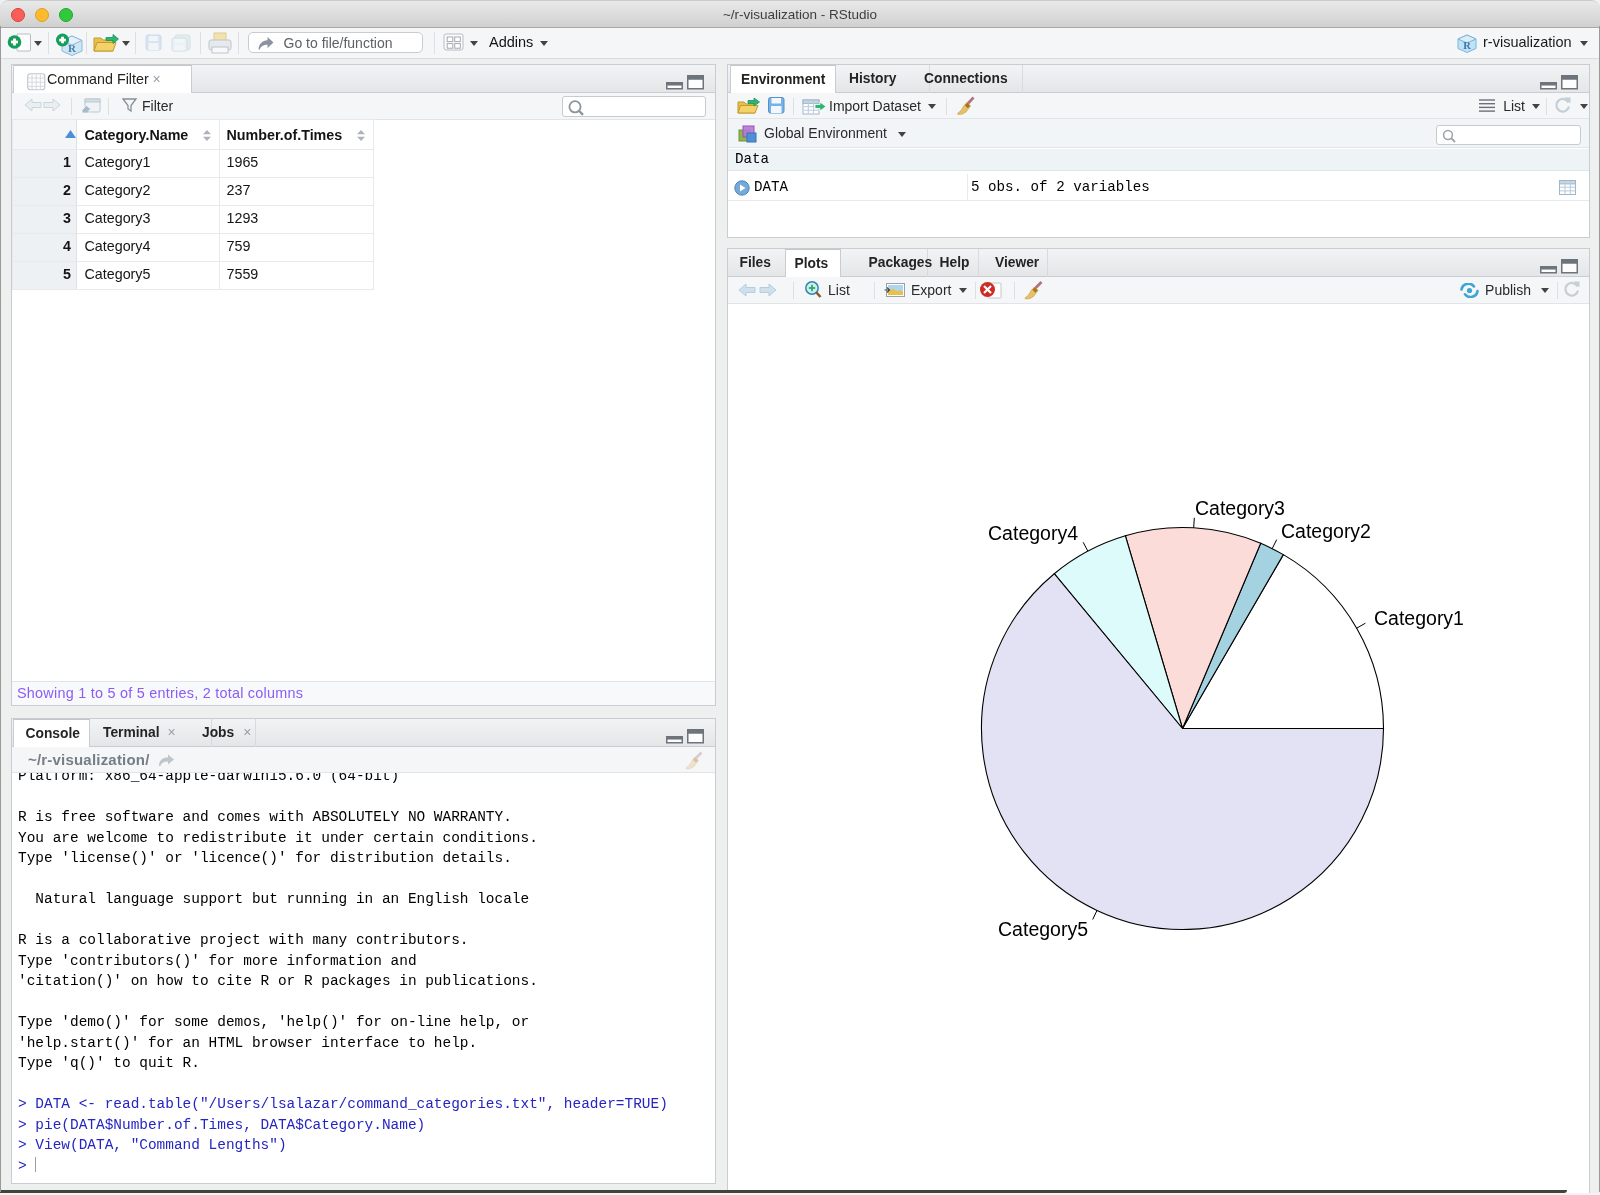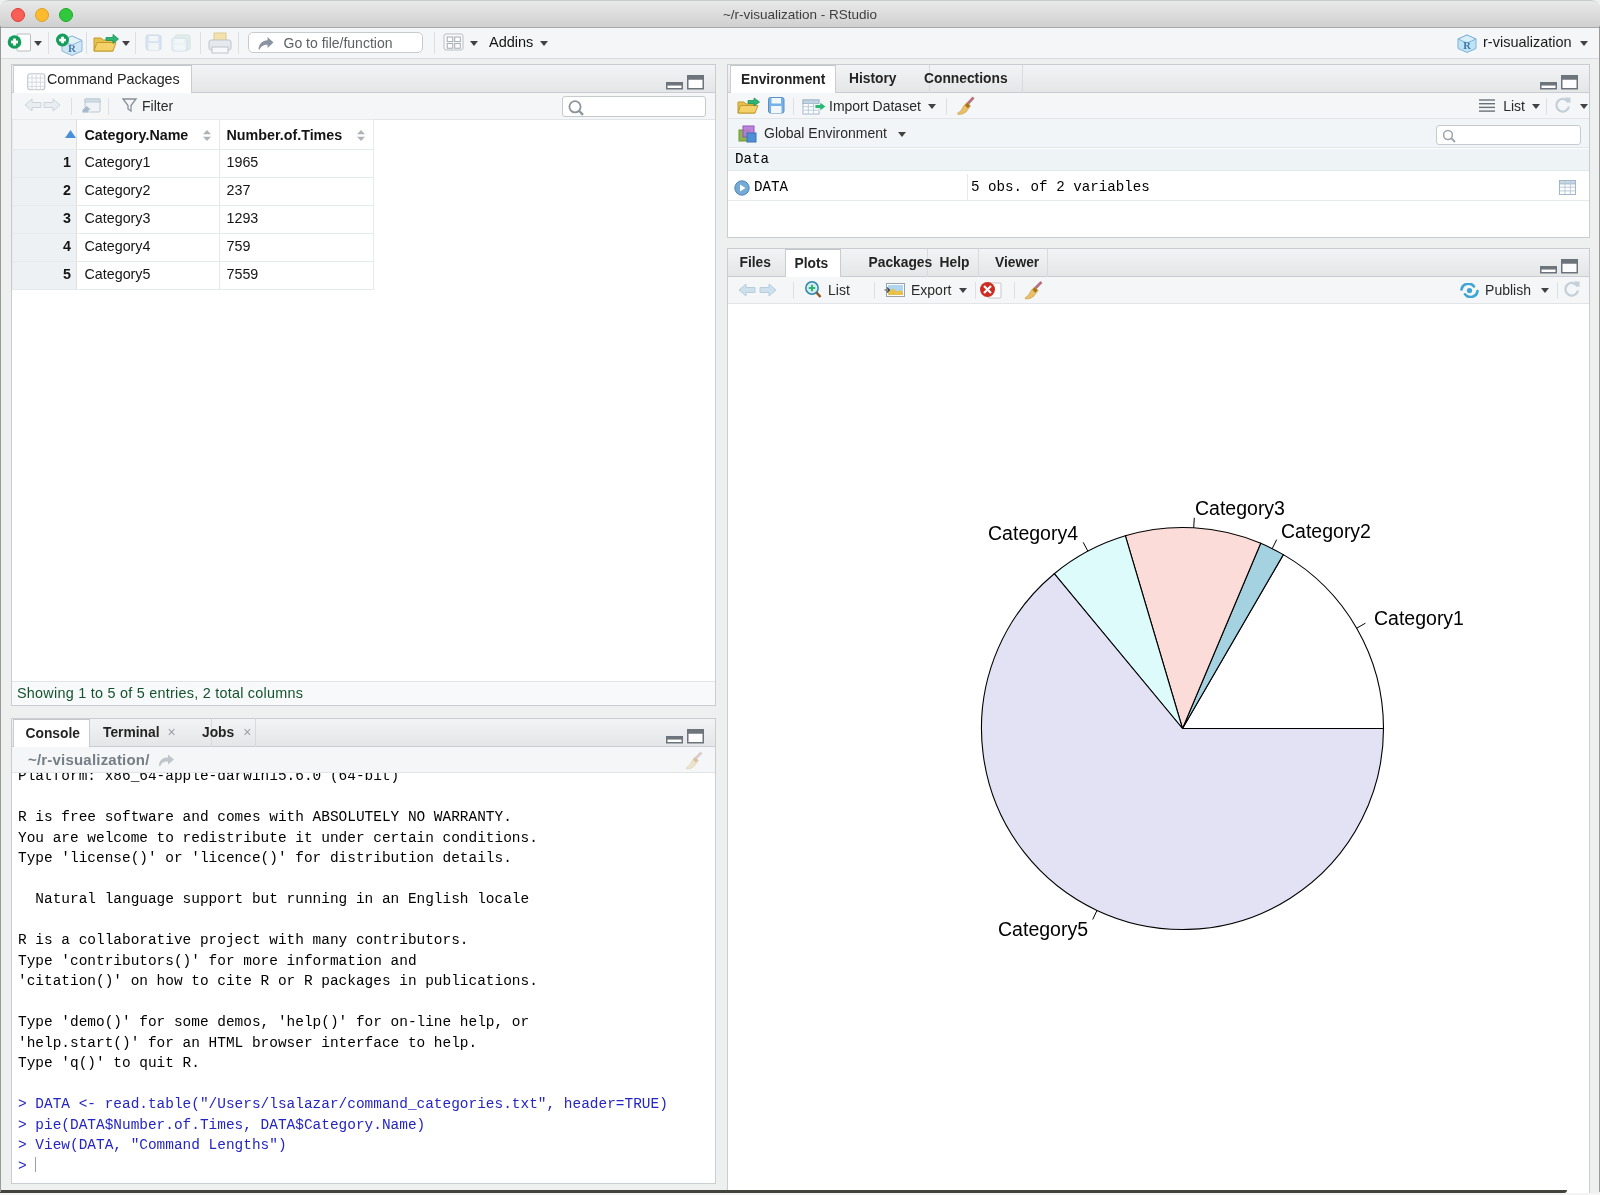--- a/index.html
+++ b/index.html
@@ -46,21 +46,21 @@
 
 #dataPane { left:11px; top:64px; width:705px; height:642px; }
 #dtable { position:absolute; left:0px; top:54px; font-size:14.3px; color:#141414; border-collapse:collapse; }
 #dtable th, #dtable td { border:1px solid #e7eaec; padding:0 0 0 7.5px; font-weight:normal; text-align:left; }
 #dtable th:nth-child(3), #dtable td:nth-child(3) { padding-left:6.5px; }
 #dtable th { background:#fff; font-weight:bold; height:30px; }
 #dtable td { height:28px; line-height:25px; vertical-align:top; }
 #dtable td.rn, #dtable th.rn { background:#eef1f4; font-weight:bold; text-align:right; padding:0 5px 0 0; border-right:1px solid #dde1e5;}
 #dtable th.rn { background:#f3f5f7; }
 #dstatus { position:absolute; left:0; right:0; bottom:0; height:24px; background:#f8f9fa;
-  border-top:1px solid #e2e5e7; font-size:14.4px; letter-spacing:0.25px; color:#14532d; line-height:22px; padding-left:5px; }
+  border-top:1px solid #e2e5e7; font-size:14.4px; letter-spacing:0.25px; color:#8b5cf6; line-height:22px; padding-left:5px; }
 .sortarr { position:absolute; width:9px; height:12px; }
 
 
 #consolePane { left:11px; top:718px; width:705px; height:466px; }
 #pathbar { position:absolute; left:0; right:0; top:28px; height:26px; background:#f4f6f7;
   border-bottom:1px solid #e2e5e7; }
 #pathbar .p { position:absolute; left:16px; top:4px; font-size:15px; letter-spacing:0.2px; font-weight:bold; color:#767e85; }
 #constext { position:absolute; left:1px; right:1px; top:54px; bottom:1px; overflow:hidden;
   font-family:"Liberation Mono", monospace; font-size:14.45px; line-height:20.5px; color:#010101;
   padding-left:5px; white-space:pre; }
@@ -177,21 +177,21 @@
         <rect x="0.75" y="0.75" width="17" height="16" rx="2.5" fill="#fdfdfe" stroke="#bfc7cd" stroke-width="1.2"></rect>
         <g stroke="#d4dade" stroke-width="1">
           <line x1="5" y1="1.5" x2="5" y2="16.5"></line>
             <line x1="9.2" y1="1.5" x2="9.2" y2="16.5"></line>
             <line x1="13.4" y1="1.5" x2="13.4" y2="16.5"></line>
           <line x1="1.5" y1="5" x2="17" y2="5"></line>
             <line x1="1.5" y1="9.2" x2="17" y2="9.2"></line>
             <line x1="1.5" y1="13.4" x2="17" y2="13.4"></line>
         </g>
       </svg>
-      <span style="font-weight:normal;font-size:14.3px;">Command Packages</span> <span class="tabx">×</span>
+      <span style="font-weight:normal;font-size:14.3px;">Command Filter</span> <span class="tabx">×</span>
     </div>
     <svg class="minmax" style="right:11px;top:10px;" width="38" height="15">
       <rect x="0.75" y="7.75" width="15.5" height="6" fill="#fdfdfd" stroke="#6d747b" stroke-width="1.5"></rect>
       <rect x="0.75" y="7.75" width="15.5" height="2.8" fill="#6d747b"></rect>
       <rect x="21.75" y="0.75" width="15.5" height="13" fill="#fdfdfd" stroke="#6d747b" stroke-width="1.5"></rect>
       <rect x="21.75" y="0.75" width="15.5" height="4" fill="#6d747b"></rect>
     </svg>
   </div>
   <div class="paneToolbar" style="top:28px;text-align:center;">
     <svg class="abs" style="left:12px;top:4px;" width="42" height="17">

